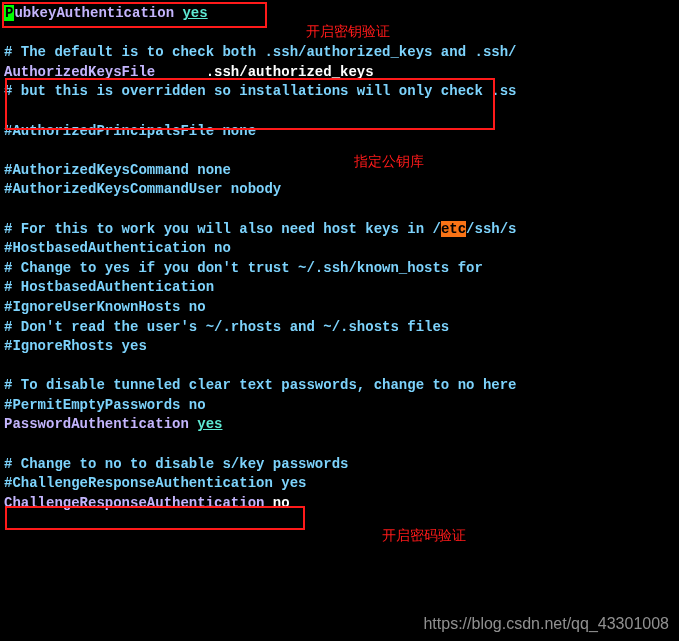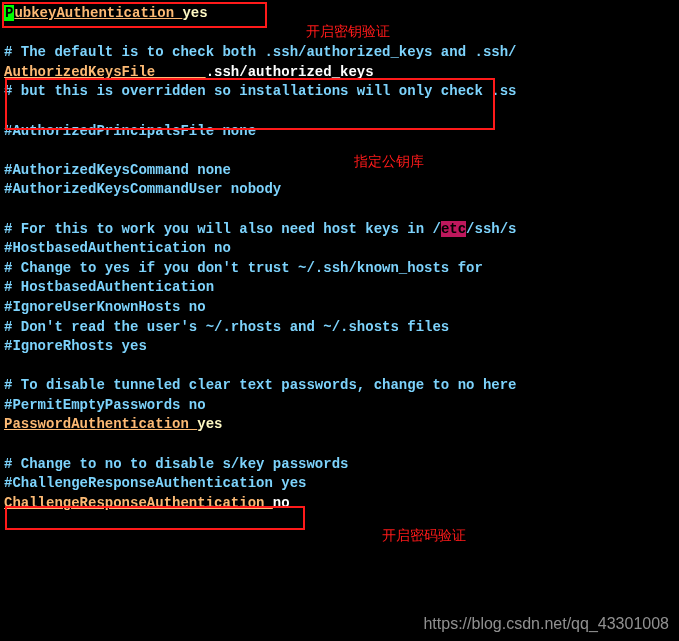--- a/index.html
+++ b/index.html
@@ -11,30 +11,30 @@
       color: #00bfff;
       width: 679px;
       height: 641px;
       padding: 4px;
       overflow: hidden;
       position: relative;
       line-height: 1.4;
     }
     .line { white-space: pre; position: relative; }
     .cyan { color: #7dd3fc; }
-    .yellow { color: #fdba74; text-decoration: underline; }
-    .green { color: #fef9c3; }
+    .yellow { color: #c4b5fd; }
+    .green { color: #5eead4; text-decoration: underline; }
     .white { color: #ffffff; }
     .cursor {
       background: #00ff00;
       color: #000;
       padding: 0 1px;
     }
     .highlight-yellow {
-      background: #be185d;
+      background: #f97316;
       color: #000;
     }
     .red-box {
       position: absolute;
       border: 2px solid #ff1a1a;
       background: transparent;
       pointer-events: none;
     }
     .red-note {
       position: absolute;

